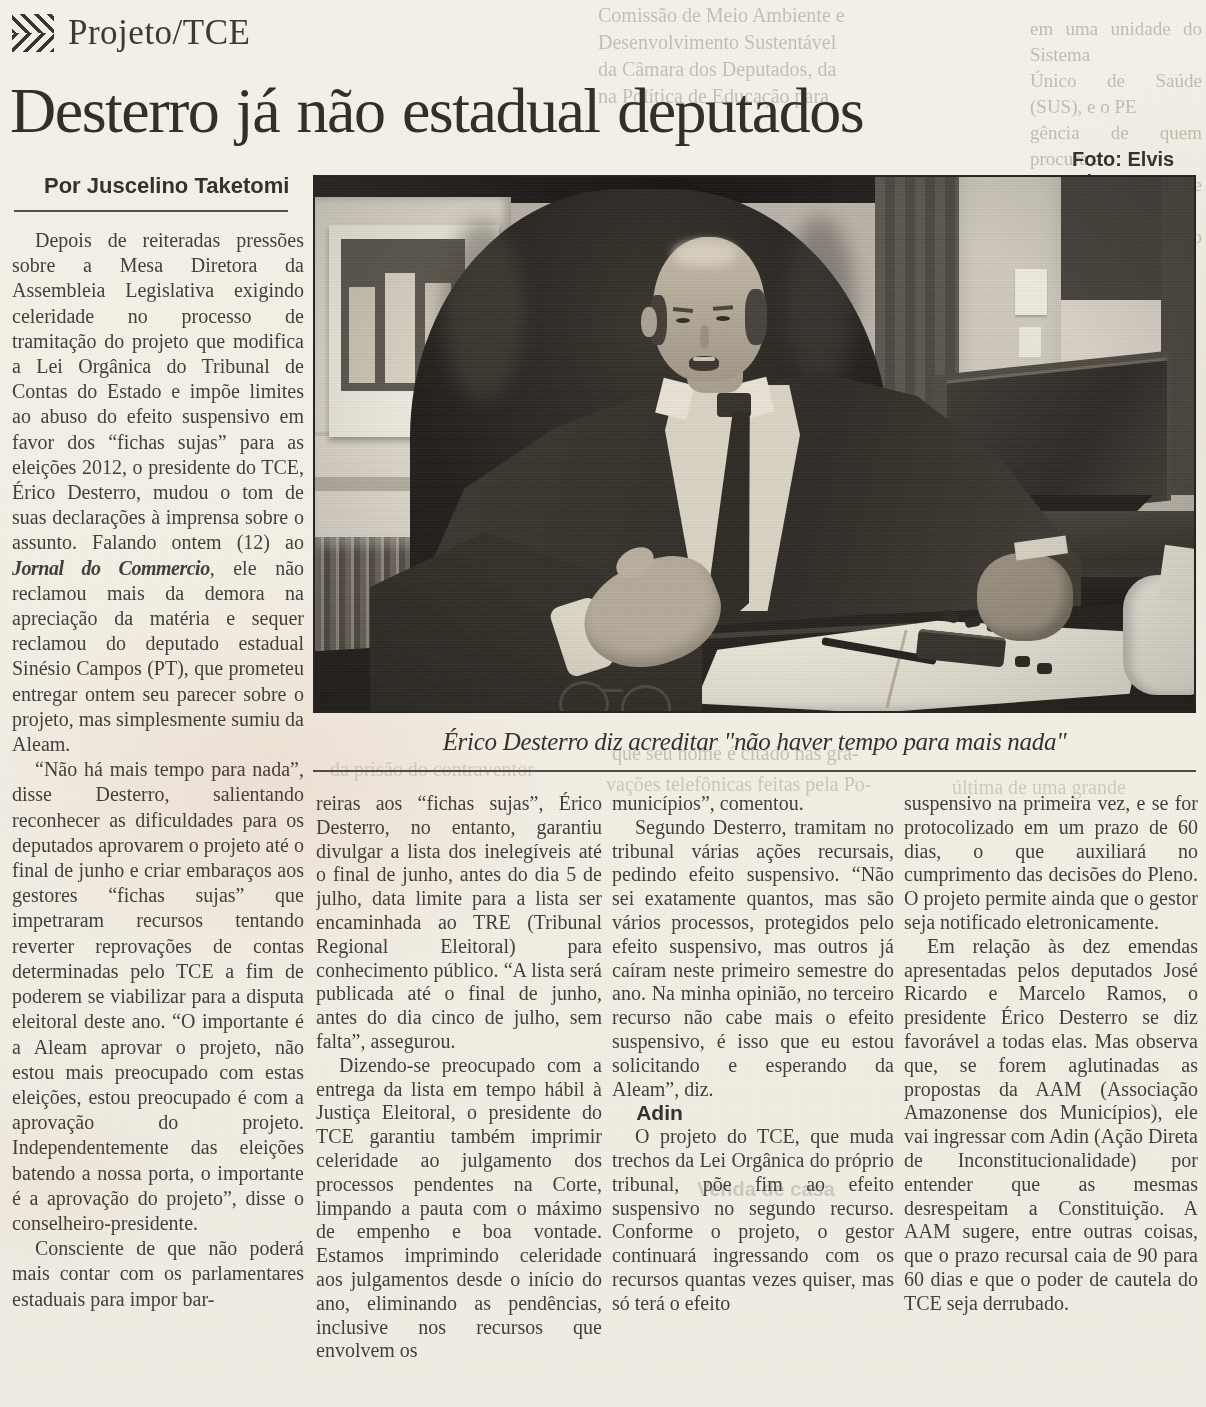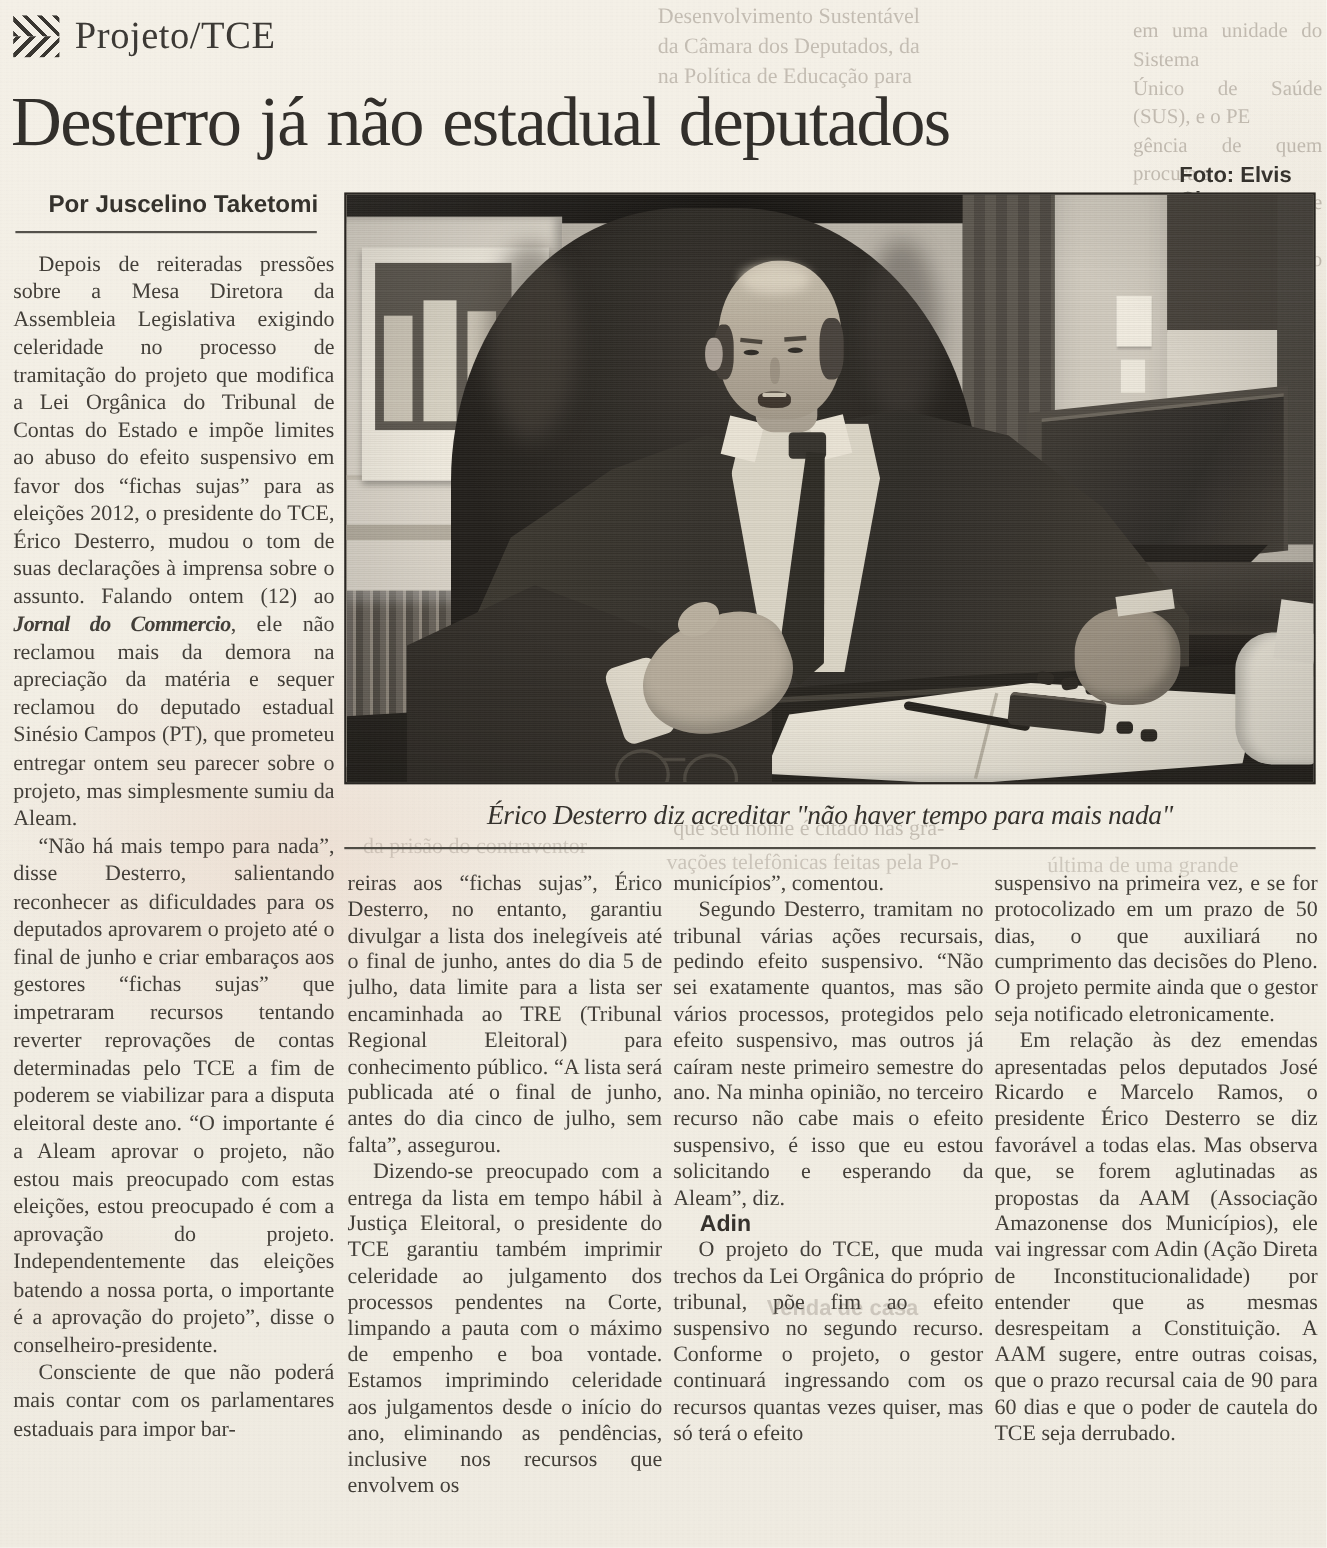--- a/index.html
+++ b/index.html
@@ -148,20 +148,21 @@
   .ph-bridge{left:286px;top:512px;width:22px;height:3px;background:#4e4940;}
   .ph-grain{left:0;top:0;width:100%;height:100%;
     background:
       radial-gradient(ellipse at 50% 45%, rgba(0,0,0,0) 55%, rgba(0,0,0,.16) 100%),
       repeating-linear-gradient(0deg, rgba(255,255,255,.035) 0 1px, rgba(0,0,0,.035) 1px 2px);}
 </style>
 </head>
 <body>
 
 <div class="ghost g-lines" style="left:598px;top:2px;width:292px;opacity:.40;">
+  <div>Comissão de Meio Ambiente e</div>
   <div>Desenvolvimento Sustentável</div>
   <div>da Câmara dos Deputados, da</div>
   <div>na Política de Educação para</div>
 </div>
 <div class="ghost g-lines" style="left:1030px;top:16px;width:172px;opacity:.42;font-size:19px;line-height:26px;">
   <div>em uma unidade do Sistema</div>
   <div>Único de Saúde (SUS), e o PE</div>
   <div>gência de quem procura a</div>
   <div>urgência, o que acontecido</div>
   <div>passou, se o mundo colabo-</div>
@@ -275,17 +276,17 @@
 </div>
 
 <div class="col" id="col3">
   <p class="noindent">municípios”, comentou.</p>
   <p>Segundo Desterro, tramitam no tribunal várias ações recursais, pedindo efeito suspensivo. “Não sei exatamente quantos, mas são vários processos, protegidos pelo efeito suspensivo, mas outros já caíram neste primeiro semestre do ano. Na minha opinião, no terceiro recurso não cabe mais o efeito suspensivo, é isso que eu estou solicitando e esperando da Aleam”, diz.</p>
   <p class="subhead">Adin</p>
   <p>O projeto do TCE, que muda trechos da Lei Orgânica do próprio tribunal, põe fim ao efeito suspensivo no segundo recurso. Conforme o projeto, o gestor continuará ingressando com os recursos quantas vezes quiser, mas só terá o efeito</p>
 </div>
 
 <div class="col" id="col4">
-  <p class="noindent">suspensivo na primeira vez, e se for protocolizado em um prazo de 50 dias, o que auxiliará no cumprimento das decisões do Pleno. O projeto permite ainda que o gestor seja notificado eletronicamente.</p>
+  <p class="noindent">suspensivo na primeira vez, e se for protocolizado em um prazo de 60 dias, o que auxiliará no cumprimento das decisões do Pleno. O projeto permite ainda que o gestor seja notificado eletronicamente.</p>
   <p>Em relação às dez emendas apresentadas pelos deputados José Ricardo e Marcelo Ramos, o presidente Érico Desterro se diz favorável a todas elas. Mas observa que, se forem aglutinadas as propostas da AAM (Associação Amazonense dos Municípios), ele vai ingressar com Adin (Ação Direta de Inconstitucionalidade) por entender que as mesmas desrespeitam a Constituição. A AAM sugere, entre outras coisas, que o prazo recursal caia de 90 para 60 dias e que o poder de cautela do TCE seja derrubado.</p>
 </div>
 
 <div class="grain"></div>
 
 </body></html>

